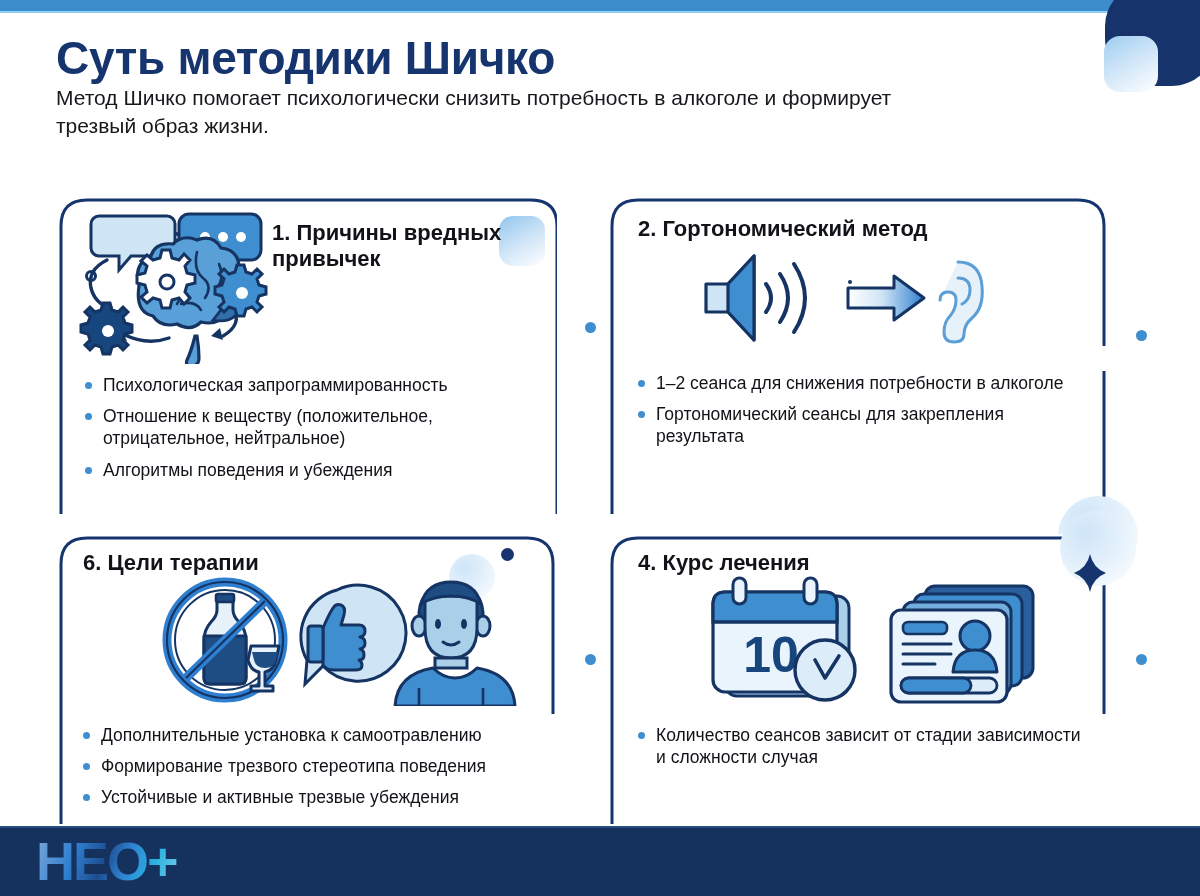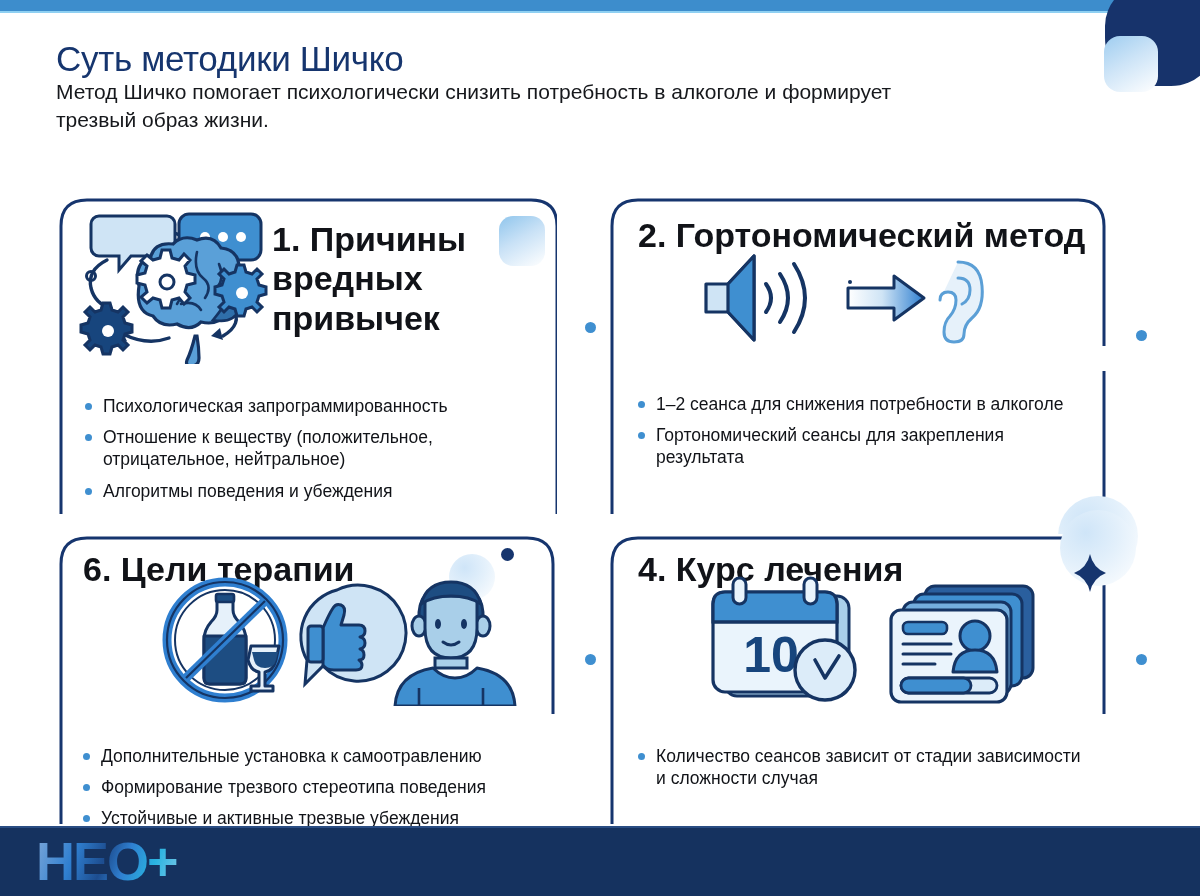--- a/index.html
+++ b/index.html
@@ -40,22 +40,22 @@
     position: absolute;
     left: 1104px; top: 36px;
     width: 54px; height: 56px;
     border-radius: 16px;
     background: linear-gradient(150deg, #9ecdf0 0%, #cde4f7 45%, #ffffff 100%);
   }
 
   
   .header { position: absolute; left: 56px; top: 34px; width: 1010px; }
   .title {
-    font-size: 35px; font-weight: normal; color: #16356e;
-    letter-spacing: -0.3px; line-height: 1.08; margin-top: 6px;
+    font-size: 46px; font-weight: bold; color: #16356e;
+    letter-spacing: -0.3px; line-height: 1.08;
   }
   .subtitle {
     font-size: 21px; color: #16181c; line-height: 1.33;
     max-width: 880px;
   }
 
   
   .card {
     position: absolute;
     background: #ffffff;
@@ -68,29 +68,29 @@
   }
   .card-inner { position: relative; width: 100%; height: 100%; }
 
   #card1 { left: 57px;  top: 196px; width: 500px; height: 318px; }
   #card2 { left: 608px; top: 196px; width: 500px; height: 318px; }
   #card3 { left: 57px;  top: 534px; width: 500px; height: 290px; }
   #card4 { left: 608px; top: 534px; width: 500px; height: 290px; }
 
   .card-head {
     position: absolute;
-    font-size: 34px; font-weight: bold; color: #111318;
+    font-size: 22px; font-weight: bold; color: #111318;
     line-height: 1.16;
   }
   #card1 .card-head { left: 215px; top: 24px; width: 250px; }
   #card2 .card-head { left: 30px;  top: 20px; width: 450px; }
   #card3 .card-head { left: 26px;  top: 16px; width: 400px; }
   #card4 .card-head { left: 30px;  top: 16px; width: 400px; }
 
-  .bullets { position: absolute; margin-top: 21px; }
+  .bullets { position: absolute; }
   #card1 .bullets { left: 28px; top: 178px; width: 456px; }
   #card2 .bullets { left: 30px; top: 176px; width: 450px; }
   #card3 .bullets { left: 26px; top: 190px; width: 468px; }
   #card4 .bullets { left: 30px; top: 190px; width: 452px; }
 
   .bullet {
     position: relative;
     padding-left: 18px;
     font-size: 17.5px; color: #111318;
     line-height: 1.27;

